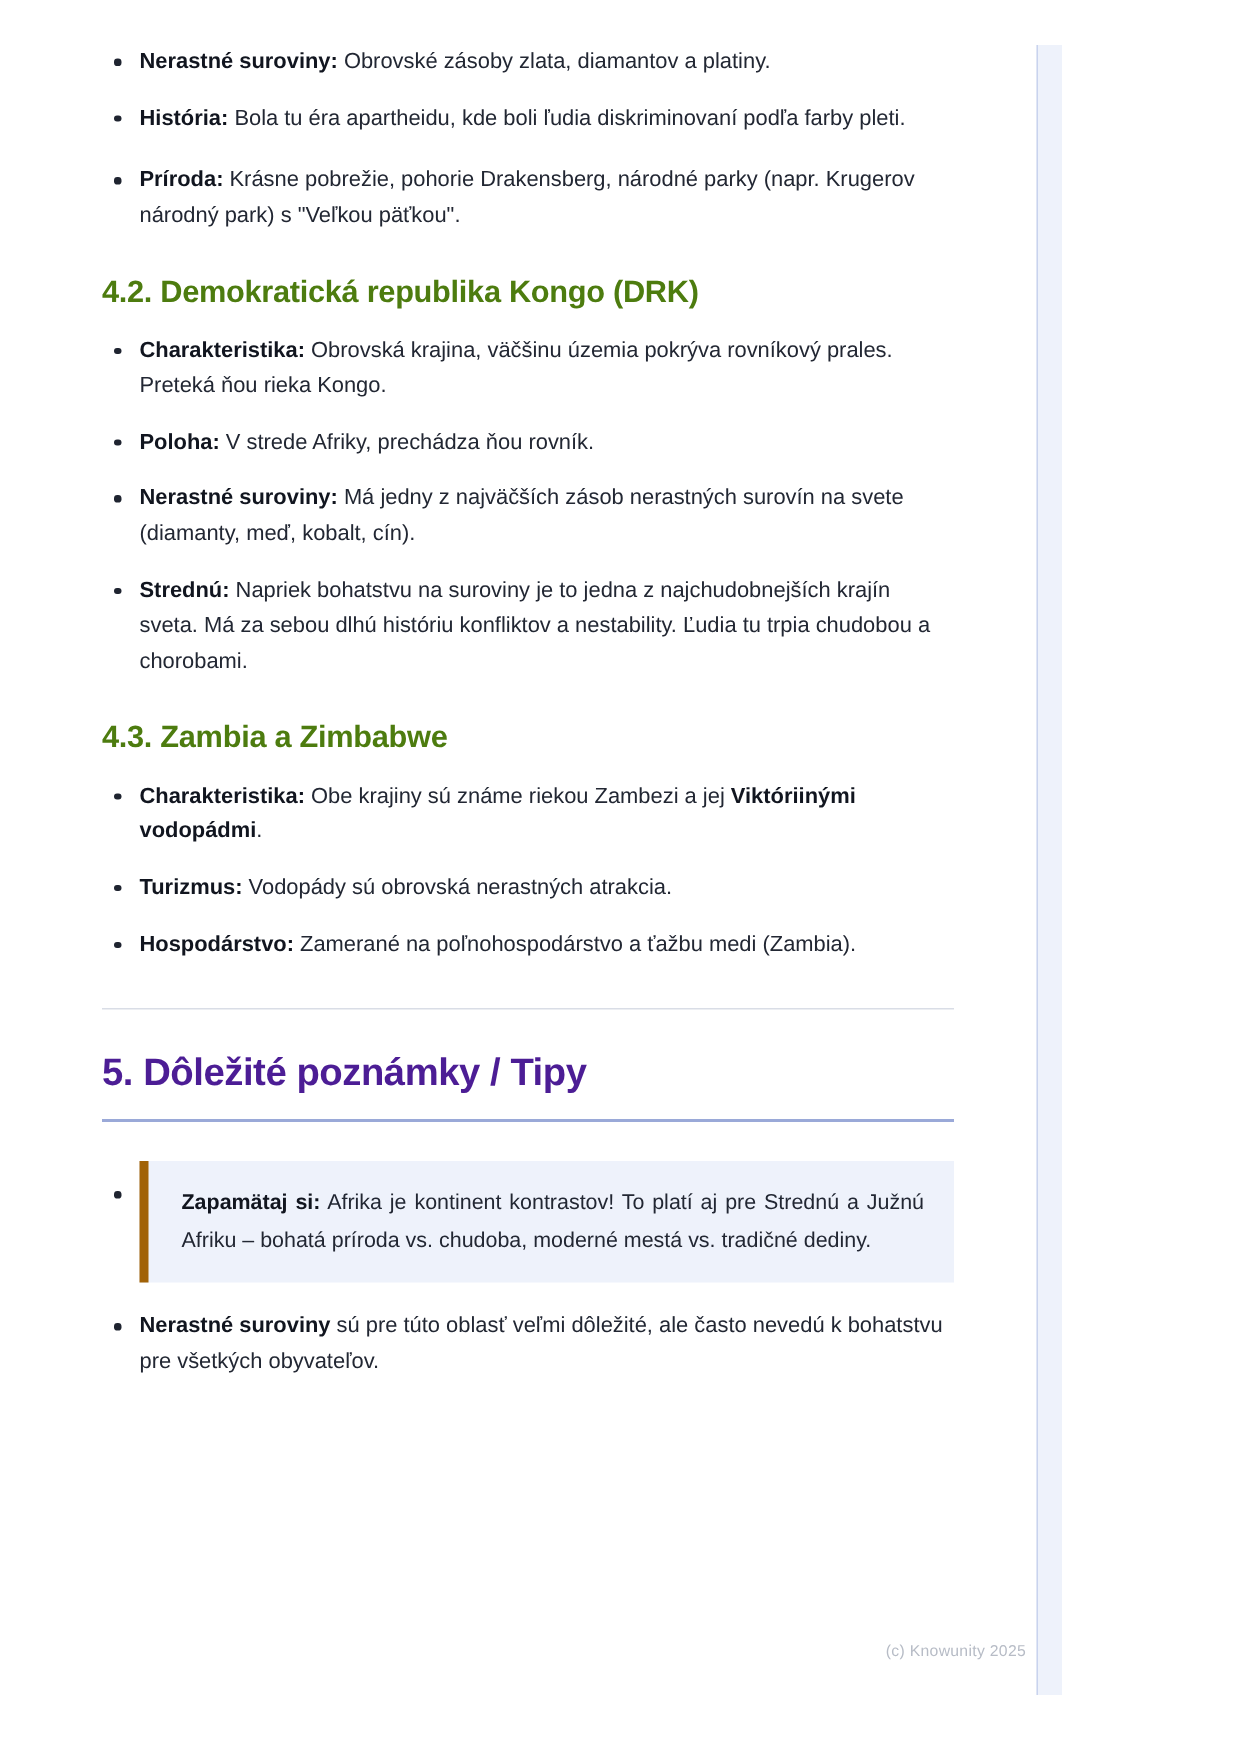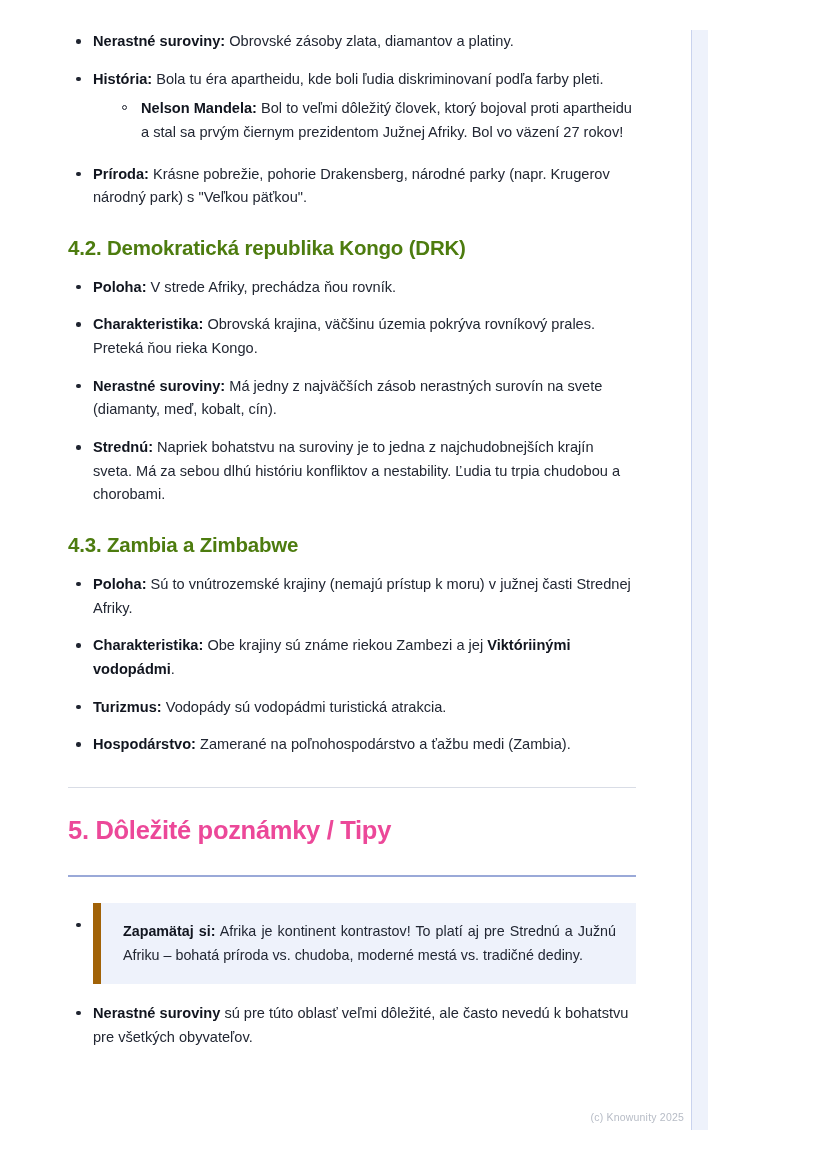--- a/index.html
+++ b/index.html
@@ -90,22 +90,22 @@
   h3.section {
     font-size: 20.5px;
     font-weight: bold;
     color: #4d7c0f;
     margin: 26px 0 16px 0;
     letter-spacing: -0.2px;
   }
   h2.bigsection {
     font-size: 25.5px;
     font-weight: bold;
-    color: #ec4899;
-    margin: 0 0 30px 0;
+    color: #4c1d95;
+    margin: 0 0 16px 0;
     letter-spacing: -0.3px;
   }
   .rule {
     border: none;
     border-top: 1px solid #d9dde6;
     margin: 30px 0 28px 0;
   }
   .underline-rule {
     border: none;
     border-top: 2px solid #9aa9d8;
@@ -123,91 +123,83 @@
     position: absolute;
     left: 8px;
     top: 20px;
     width: 4.5px;
     height: 4.5px;
     border-radius: 50%;
     background: #1f2430;
   }
   .callout {
     background: #eef2fb;
-    border-left: 8px solid #a16207;
+    border-left: 6px solid #a16207;
     padding: 16px 20px 16px 22px;
     font-size: 14.3px;
     line-height: 1.72;
     color: #222733;
     text-align: justify;
   }
 
   .footer-credit {
     position: absolute;
     right: 96px;
-    bottom: 48px;
+    bottom: 64px;
     font-size: 10.5px;
     color: #b7bcc6;
     letter-spacing: 0.2px;
   }
 </style>
 </head>
 <body>
 
 <div class="page">
 
   <div class="side-rail"></div>
 
   <div class="content">
 
     <ul>
       <li class="bullet">
         <strong>Nerastné suroviny:</strong><span> Obrovské zásoby zlata, diamantov a platiny.</span>
       </li>
       <li class="bullet">
         <strong>História:</strong><span> Bola tu éra apartheidu, kde boli ľudia diskriminovaní podľa farby pleti.</span>
-        <ul class="sublist">
-          <li class="subbullet">
-            <strong>Nelson Mandela:</strong><span> Bol to veľmi dôležitý človek, ktorý bojoval proti apartheidu a stal sa prvým čiernym prezidentom Južnej Afriky. Bol vo väzení 27 rokov!</span>
-          </li>
-        </ul>
       </li>
       <li class="bullet" style="margin-top:18px;">
         <strong>Príroda:</strong><span> Krásne pobrežie, pohorie Drakensberg, národné parky (napr. Krugerov národný park) s "Veľkou päťkou".</span>
       </li>
     </ul>
 
     <h3 class="section">4.2. Demokratická republika Kongo (DRK)</h3>
 
     <ul>
       <li class="bullet">
+        <strong>Charakteristika:</strong><span> Obrovská krajina, väčšinu územia pokrýva rovníkový prales. Preteká ňou rieka Kongo.</span>
+      </li>
+      <li class="bullet">
         <strong>Poloha:</strong><span> V strede Afriky, prechádza ňou rovník.</span>
       </li>
       <li class="bullet">
-        <strong>Charakteristika:</strong><span> Obrovská krajina, väčšinu územia pokrýva rovníkový prales. Preteká ňou rieka Kongo.</span>
-      </li>
-      <li class="bullet">
         <strong>Nerastné suroviny:</strong><span> Má jedny z najväčších zásob nerastných surovín na svete (diamanty, meď, kobalt, cín).</span>
       </li>
       <li class="bullet">
         <strong>Strednú:</strong><span> Napriek bohatstvu na suroviny je to jedna z najchudobnejších krajín sveta. Má za sebou dlhú históriu konfliktov a nestability. Ľudia tu trpia chudobou a chorobami.</span>
       </li>
     </ul>
 
     <h3 class="section">4.3. Zambia a Zimbabwe</h3>
 
     <ul>
       <li class="bullet">
-        <strong>Poloha:</strong><span> Sú to vnútrozemské krajiny (nemajú prístup k moru) v južnej časti Strednej Afriky.</span>
-      </li>
-      <li class="bullet">
         <strong>Charakteristika:</strong><span> Obe krajiny sú známe riekou Zambezi a jej </span><strong>Viktóriinými vodopádmi</strong><span>.</span>
       </li>
       <li class="bullet">
-        <strong>Turizmus:</strong><span> Vodopády sú vodopádmi turistická atrakcia.</span>
+        <strong>Turizmus:</strong><span> Vodopády sú obrovská nerastných atrakcia.</span>
       </li>
       <li class="bullet">
         <strong>Hospodárstvo:</strong><span> Zamerané na poľnohospodárstvo a ťažbu medi (Zambia).</span>
       </li>
     </ul>
 
     <hr class="rule">
 
     <h2 class="bigsection">5. Dôležité poznámky / Tipy</h2>
     <hr class="underline-rule">

